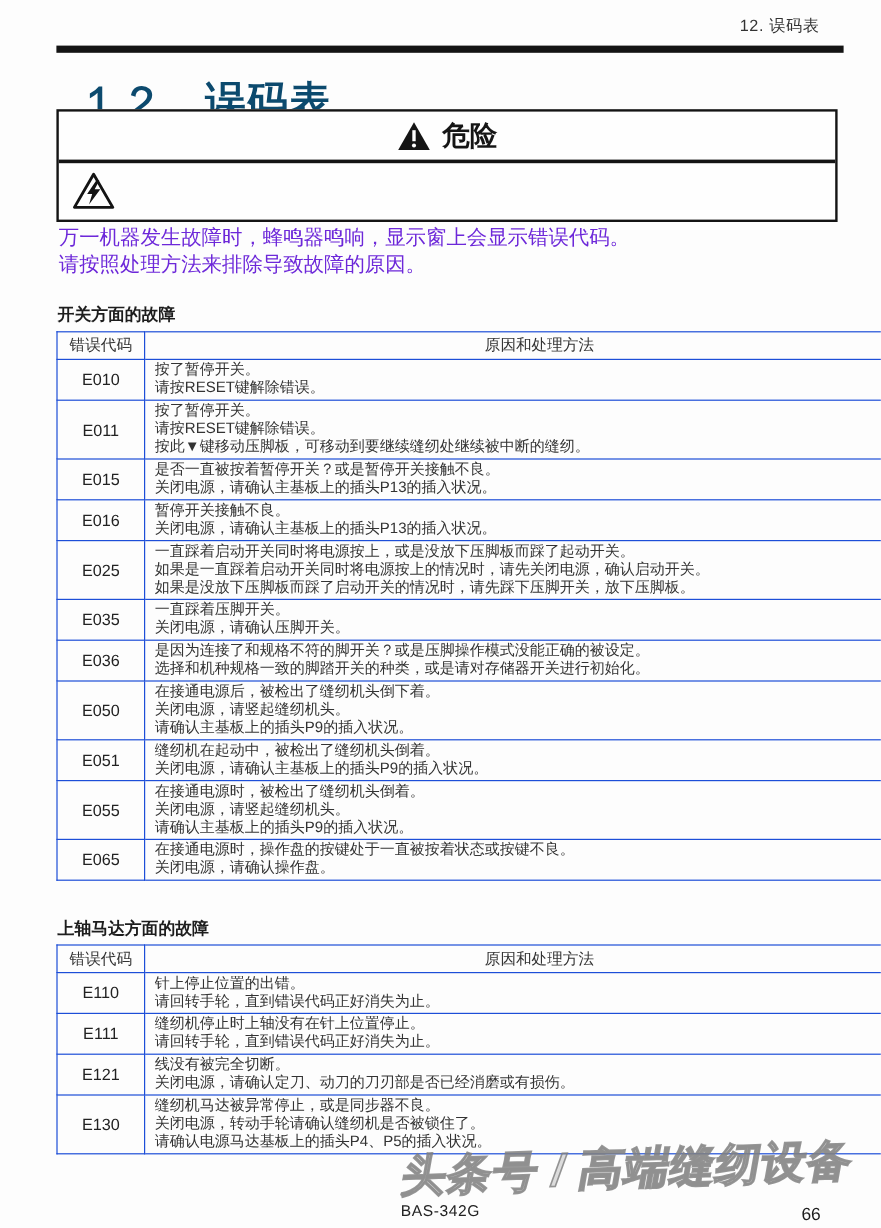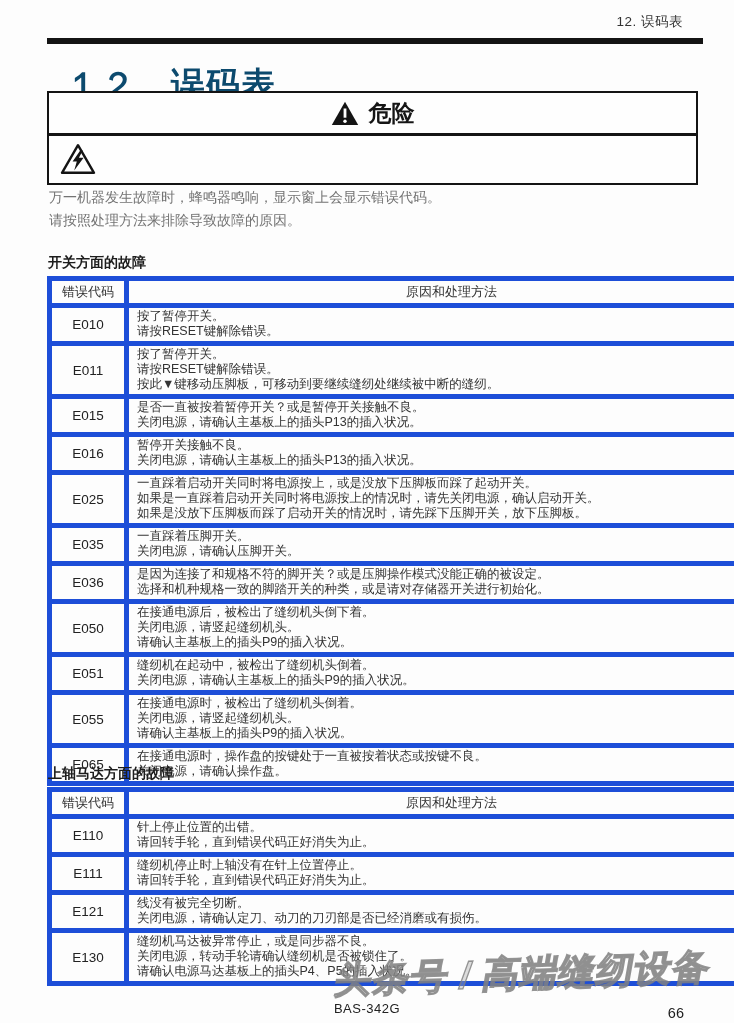--- a/index.html
+++ b/index.html
@@ -33,30 +33,30 @@
   .danger-head {
     display:flex; justify-content:center; align-items:center; gap:10px;
     padding:5px 0 4px 0;
   }
   .danger-label { font-size:23px; font-weight:bold; color:#151515; }
   .danger-divider { height:3px; background:#141414; }
   .danger-body { display:flex; align-items:center; gap:11px; padding:7px 6px 8px 11px; }
   .danger-text { font-weight:bold; font-size:13px; line-height:20px; color:#1c1c1c; white-space:nowrap; }
   .icon svg { display:block; }
 
-  .intro { position:absolute; left:49px; top:186px; font-size:14px; line-height:23px; color:#737373; }
+  .intro { position:absolute; left:49px; top:186px; font-size:17px; line-height:23px; color:#6d28d9; }
 
   .section { position:absolute; left:47px; width:732px; }
   #section-0 { top:254px; }
   #section-1 { top:765px; }
   .section-title { font-size:14px; font-weight:bold; color:#1d1d1d; margin:0 0 4px 1px; }
 
   table { border-collapse:collapse; width:100%; table-layout:fixed; background:transparent; }
   table { border:1.5px solid #3d3d3d; }
-  th, td { border:5px solid #1d4ed8; }
+  th, td { border:1px solid #1d4ed8; }
   th { font-weight:normal; font-size:13px; color:#333; padding:2px 2px; height:17px; }
   th.code-col { width:68px; }
   td.code { text-align:center; vertical-align:middle; font-size:13.5px; color:#222; padding:1px; }
   td.desc { font-size:12.5px; line-height:15px; color:#333; padding:1px 8px 2px 8px; vertical-align:middle; }
   td.desc div { white-space:nowrap; overflow:hidden; }
 
   .watermark {
     position:absolute; left:335px; top:949px; z-index:5;
     font-size:37px; font-weight:bold; white-space:nowrap; letter-spacing:1px;
     color:rgba(165,165,165,0.38);

